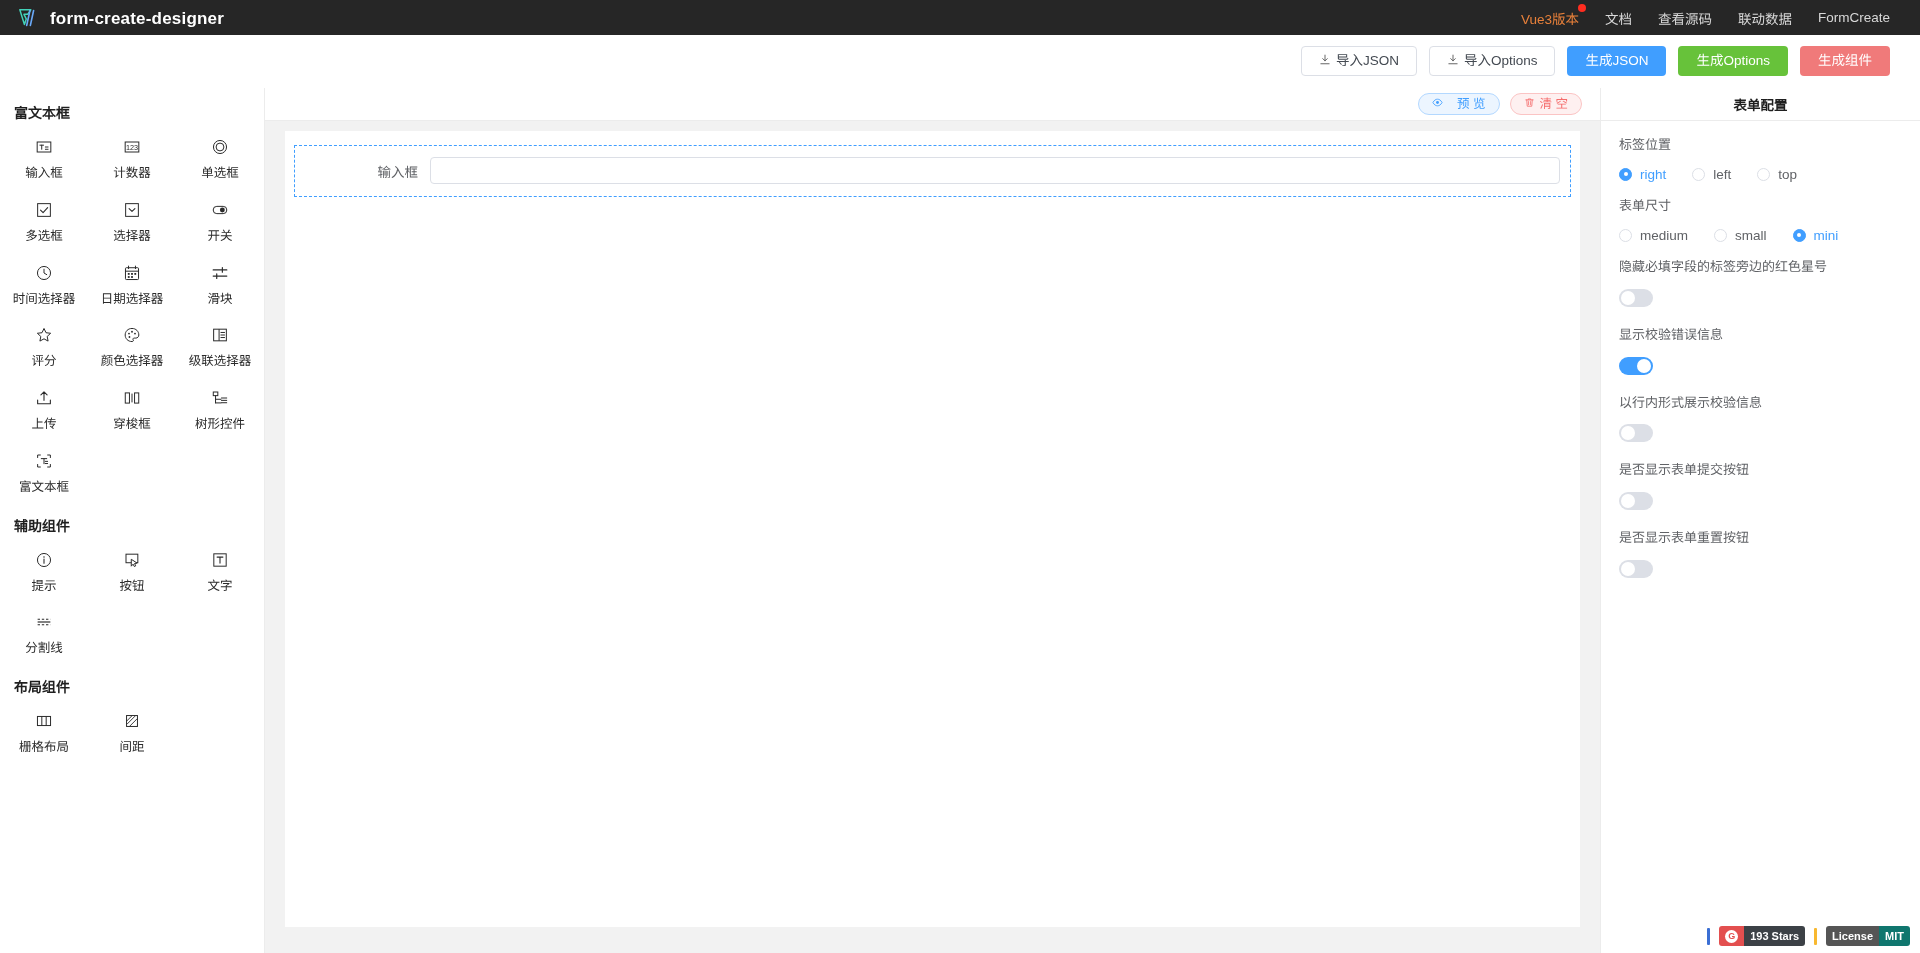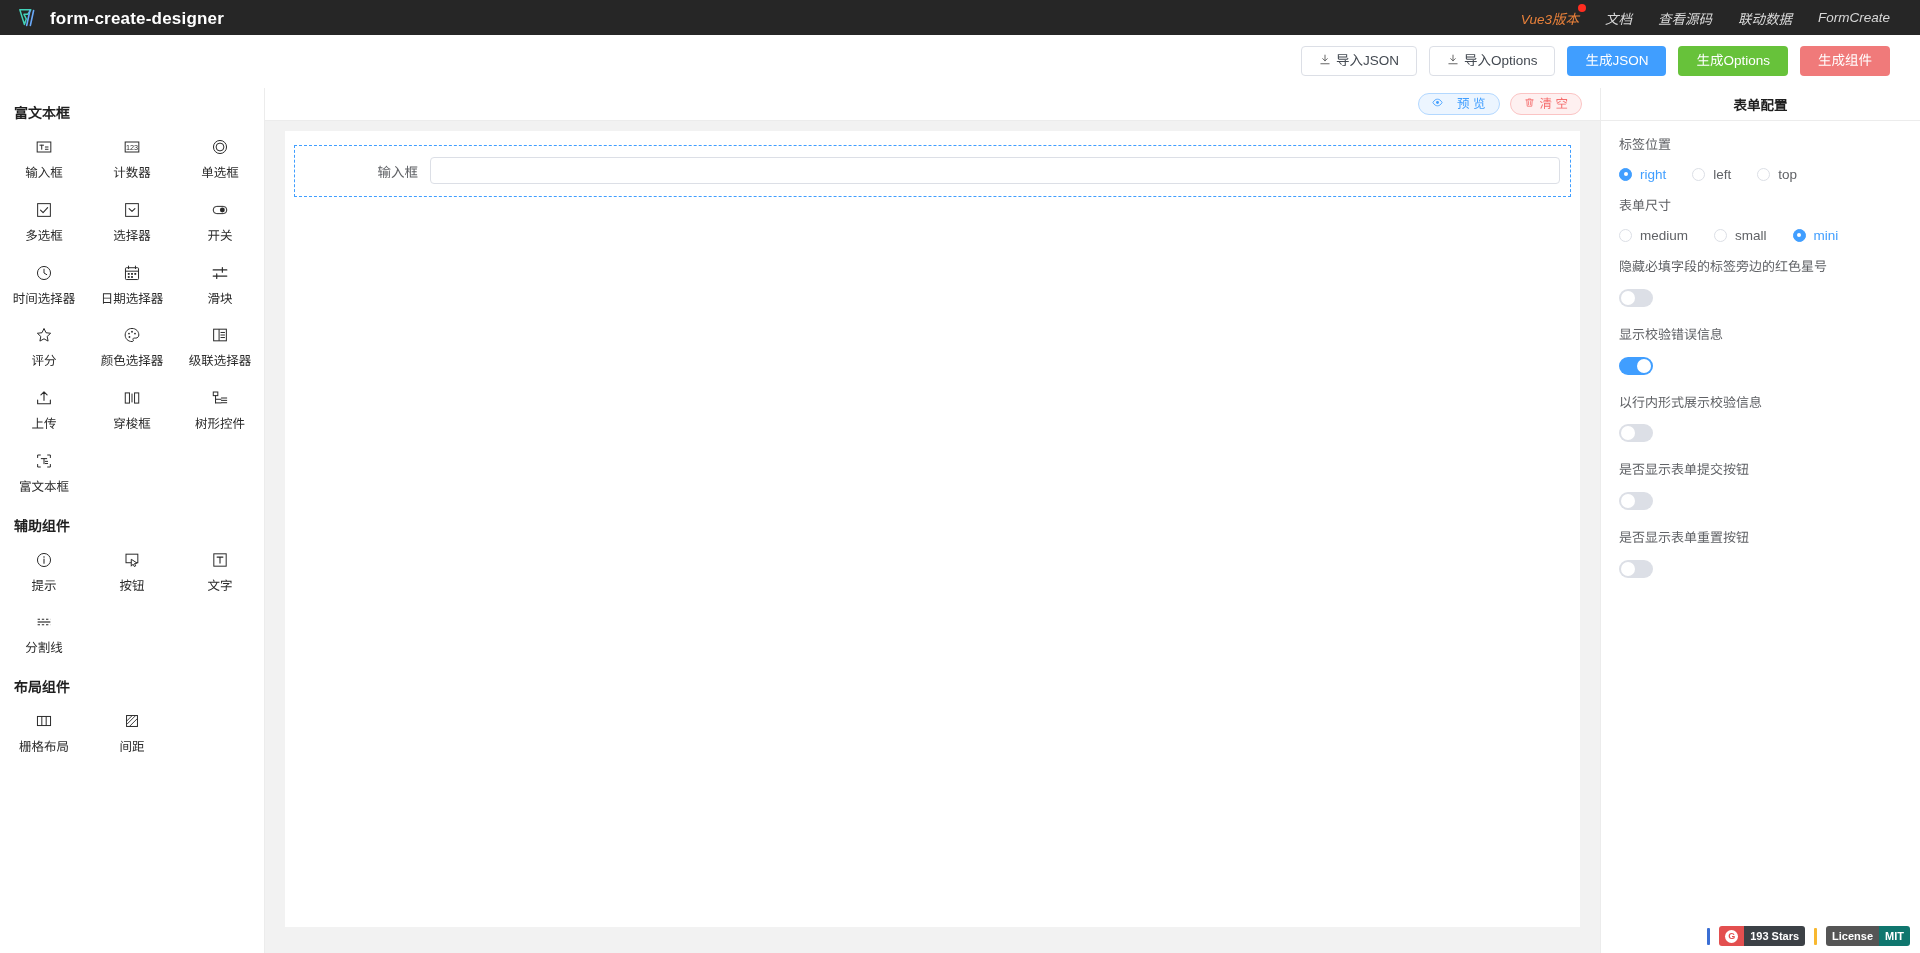--- a/index.html
+++ b/index.html
@@ -29,21 +29,20 @@
     color: #ffffff;
     font-size: 17px;
     font-weight: bold;
     letter-spacing: .2px;
   }
   .topnav {
     margin-left: auto;
     display: flex;
     align-items: center;
     gap: 26px;
-    font-style: italic;
   }
   .topnav a {
     color: #d8d8d8;
     font-size: 13.5px;
     text-decoration: none;
     white-space: nowrap;
   }
   .topnav a.accent { color: #e8803a; position: relative; }
   .topnav a.accent .dot {
     position: absolute;

